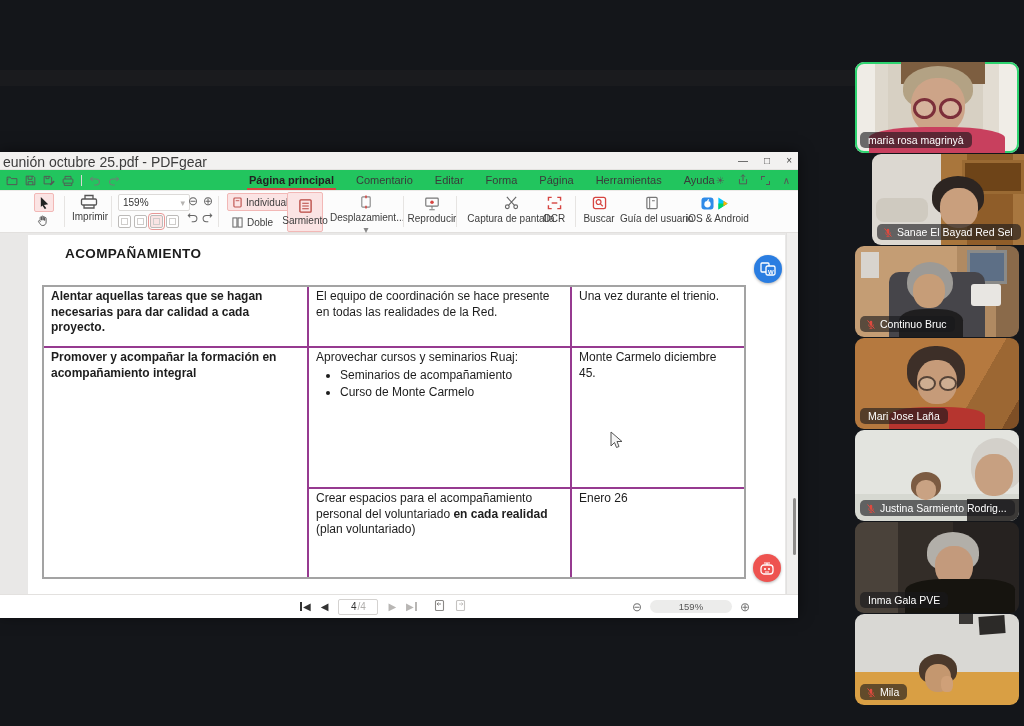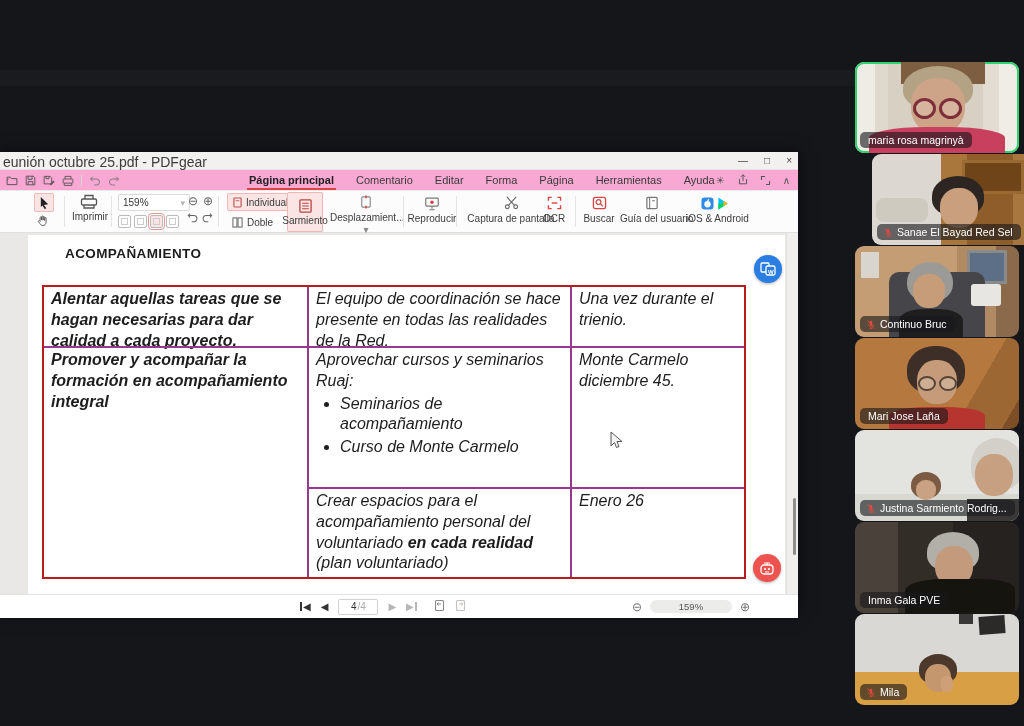--- a/index.html
+++ b/index.html
@@ -8,21 +8,21 @@
   .topband{position:absolute;left:0;top:70px;width:860px;height:16px;background:#1a1b1e;}
 
   
   .pdfwin{position:absolute;left:0;top:152px;width:798px;height:463px;background:#fff;
           box-shadow:0 0 14px rgba(0,0,0,.55);font-size:11px;color:#333;}
   .titlebar{position:relative;height:17px;background:#f2f1f0;border-bottom:1px solid #e4e2e0;}
   .titlebar .title{position:absolute;left:3px;top:2px;font-size:14px;color:#3c3c3c;white-space:nowrap;}
   .winctl{position:absolute;right:6px;top:0;display:flex;gap:16px;height:17px;align-items:center;color:#444;}
   .winctl span{font-size:10px;line-height:10px;cursor:default;}
 
-  .tabrow{position:relative;height:20px;background:#f9a8d4;border-bottom:1px solid #eceae8;display:flex;align-items:center;}
+  .tabrow{position:relative;height:20px;background:#22c55e;border-bottom:1px solid #eceae8;display:flex;align-items:center;}
   .qat{display:flex;align-items:center;gap:7px;padding-left:6px;}
   .qat svg{display:block;}
   .vsep-s{width:1px;height:11px;background:#d8d6d4;}
   .tabs{display:flex;align-items:center;gap:0;margin-left:118px;}
   .tab{position:relative;padding:3px 11px;color:#3a3a3a;font-size:11px;white-space:nowrap;cursor:default;}
   .tab.active{font-weight:bold;color:#222;}
   .tab.active:after{content:"";position:absolute;left:9px;right:9px;bottom:-1px;height:2px;background:#d64541;}
   .tabicons{position:absolute;right:8px;top:0;height:20px;display:flex;align-items:center;gap:13px;color:#555;}
   .tabicons .glyph{font-size:10px;}
   .fsbox{width:9px;height:9px;position:relative;}
@@ -63,21 +63,21 @@
   .g-guide{position:absolute;left:620px;top:3px;width:64px;text-align:center;}
   .g-mobile{position:absolute;left:686px;top:3px;width:58px;text-align:right;}
   .icn-line{height:18px;display:flex;align-items:center;justify-content:center;gap:3px;}
 
   
   .docarea{position:relative;height:361px;background:#e9e8e7;overflow:hidden;}
   .page{position:absolute;left:28px;top:2px;width:757px;height:359px;background:#ffffff;}
   .doc-h1{position:absolute;left:37px;top:11px;font-size:13.5px;font-weight:bold;color:#1c1c1c;letter-spacing:.4px;}
   .tbl{position:absolute;left:14px;top:50px;display:grid;
        grid-template-columns:263px 263px 174px;grid-template-rows:59px 141px 90px;
-       border:2px solid #b91c1c;font-size:16px;line-height:1.3;color:#1d1d1d;font-style:italic;}
+       border:2px solid #a3a3a3;font-size:12px;line-height:1.3;color:#1d1d1d;}
   .cell{padding:2px 8px 2px 7px;}
   .bl{border-left:2px solid #963a90;}
   .bt{border-top:2px solid #963a90;}
   .span2{grid-row:2/4;}
   .b{font-weight:bold;}
   .tbl ul{margin:2px 0 0 0;padding-left:24px;}
   .tbl li{margin:0 0 2px 0;}
 
   .fab{position:absolute;width:28px;height:28px;border-radius:50%;display:flex;align-items:center;justify-content:center;}
   .fab.blue{left:754px;top:22px;background:#2a7de1;box-shadow:0 1px 3px rgba(0,0,0,.3);}

